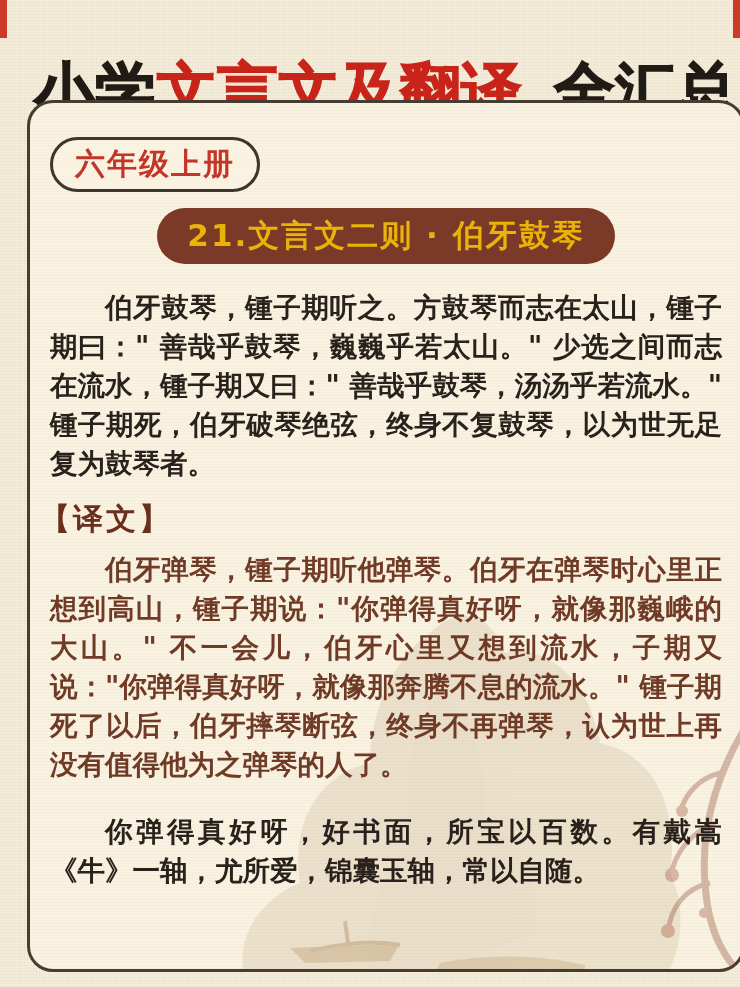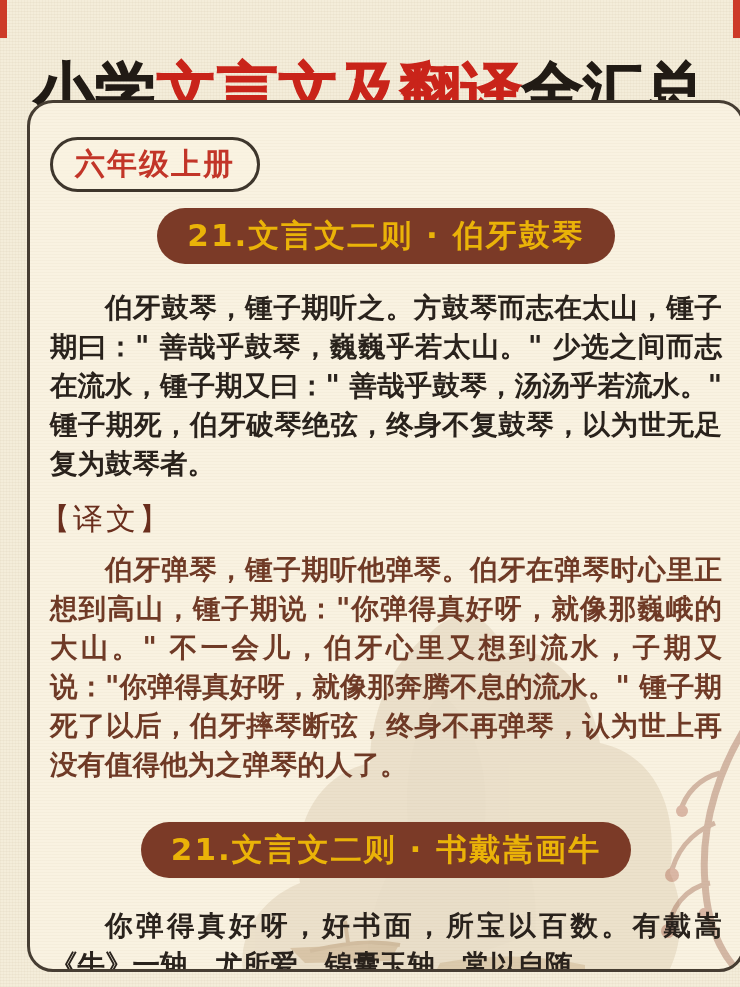--- a/index.html
+++ b/index.html
@@ -12,21 +12,21 @@
       #f4edda;
   }
   .corner-stripe{position:absolute;top:0;width:7px;height:38px;background:#cd3a28;}
   .corner-stripe.left{left:0;}
   .corner-stripe.right{right:0;}
   .main-title{
     position:absolute;top:10px;left:0;width:100%;text-align:center;
     font-size:60px;line-height:80px;font-weight:900;letter-spacing:1px;
     color:#211b15;white-space:nowrap;
   }
-  .main-title .t-black{color:#211b15;-webkit-text-stroke:1.5px #211b15;}
+  .main-title .t-black{color:#211b15;margin-left:32px;-webkit-text-stroke:1.5px #211b15;}
   .main-title .t-red{color:#c9241a;text-align:center;-webkit-text-stroke:1.5px #c9241a;}
   .card{
     position:absolute;left:10px;top:100px;width:718px;height:872px;
     box-sizing:border-box;border:3px solid #463d32;border-radius:26px;
     background:
       repeating-linear-gradient(0deg, rgba(210,196,168,0.10) 0 1px, rgba(0,0,0,0) 1px 3px),
       #f9f2e1;
     padding:0 20px;overflow:hidden;margin-left:17px;
   }
   .card > .content{position:relative;z-index:1;}
@@ -42,21 +42,21 @@
     background:#7b3a27;color:#eab308;border-radius:999px;
     font-size:31px;font-weight:bold;letter-spacing:2px;white-space:nowrap;
   }
   .banner.second{margin-top:38px;}
   .classic{
     margin:24px 0 0;font-size:27.5px;line-height:39px;color:#29221c;
     text-indent:2em;text-align:justify;font-weight:600;
   }
   .classic.p2{margin-top:28px;}
   .trans-label{
-    margin:16px 0 0 -10px;font-size:30px;font-weight:normal;color:#6a2e1d;letter-spacing:3px;
+    margin:16px 0 0 -10px;font-size:30px;font-weight:bold;color:#6a2e1d;letter-spacing:3px;
   }
   .trans{
     margin:10px 0 0;font-size:27.5px;line-height:39px;color:#6f3a26;
     text-indent:2em;text-align:justify;font-weight:600;
   }
 </style>
 </head>
 <body>
 
 <div class="page">
@@ -90,21 +90,20 @@
       <div class="grade-badge">六年级上册</div>
 
       <div class="banner">21.文言文二则 · 伯牙鼓琴</div>
 
       <p class="classic">伯牙鼓琴，锺子期听之。方鼓琴而志在太山，锺子期曰：" 善哉乎鼓琴，巍巍乎若太山。" 少选之间而志在流水，锺子期又曰：" 善哉乎鼓琴，汤汤乎若流水。" 锺子期死，伯牙破琴绝弦，终身不复鼓琴，以为世无足复为鼓琴者。</p>
 
       <div class="trans-label">【译文】</div>
 
       <p class="trans">伯牙弹琴，锺子期听他弹琴。伯牙在弹琴时心里正想到高山，锺子期说："你弹得真好呀，就像那巍峨的大山。" 不一会儿，伯牙心里又想到流水，子期又说："你弹得真好呀，就像那奔腾不息的流水。" 锺子期死了以后，伯牙摔琴断弦，终身不再弹琴，认为世上再没有值得他为之弹琴的人了。</p>
 
-      <div class="banner second">21.文言文二则 · 书戴嵩画牛</div>
 
       <p class="classic p2">你弹得真好呀，好书面，所宝以百数。有戴嵩《牛》一轴，尤所爱，锦囊玉轴，常以自随。</p>
 
       
     </div>
 
   </div>
 
 </div>
 

